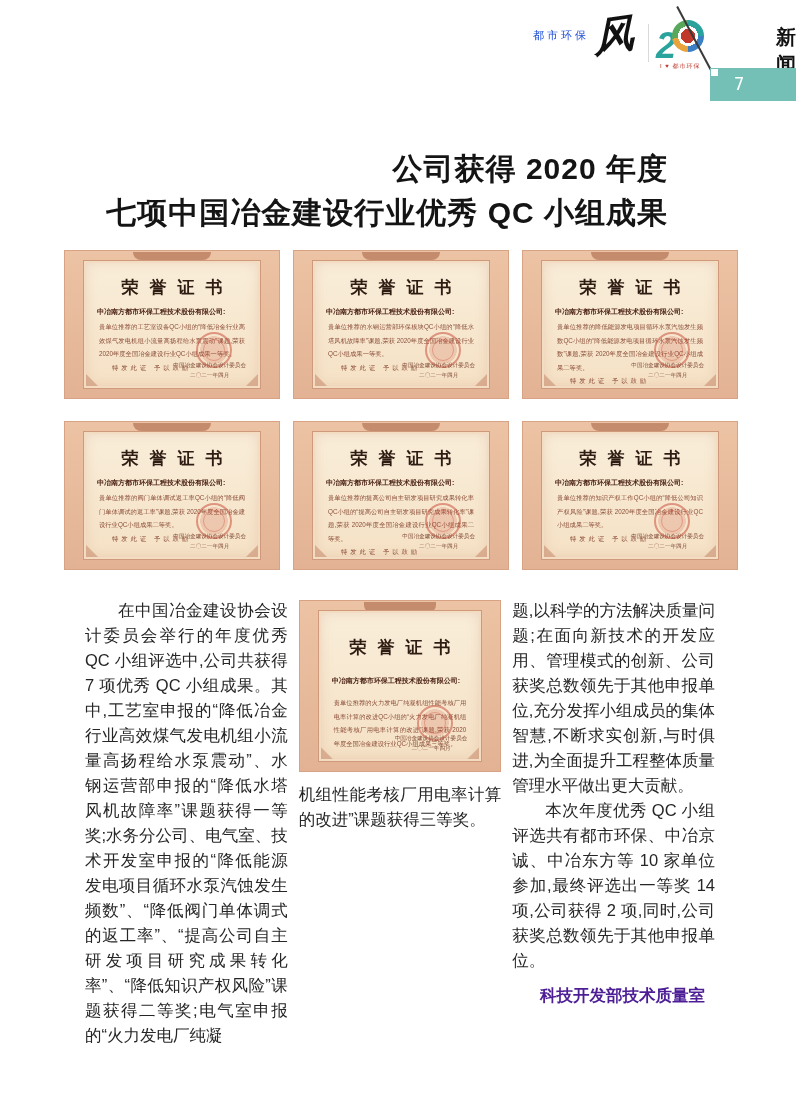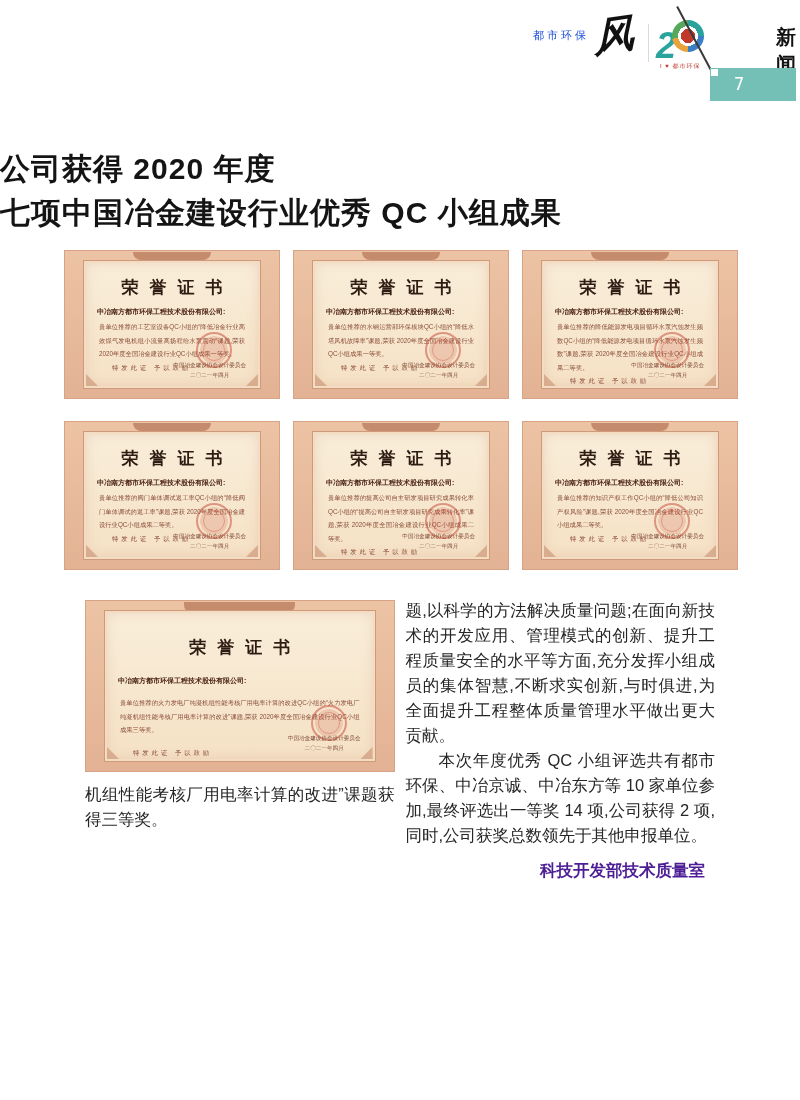--- a/index.html
+++ b/index.html
@@ -30,21 +30,21 @@
   .diagonal-line { position:absolute; left:678px; top:6px; width:73px; height:0;
     border-top:2px solid #3a3a3a; transform-origin:left top; transform:rotate(62deg); }
   .page-tab { position:absolute; left:710px; top:68px; width:86px; height:33px; }
   .page-tab .notch { position:absolute; left:1px; top:1px; width:7px; height:7px;
     background:#ffffff; z-index:2; }
   .page-num { position:absolute; left:0; top:0; width:100%; height:100%;
     color:#ffffff; font-size:17px; font-weight:300; line-height:33px;
     padding-left:24px; font-family:"DejaVu Sans Mono", monospace; }
 
   
-  .title-block { position:absolute; top:147px; left:0; width:668px; text-align:left;
+  .title-block { position:absolute; top:147px; left:0; width:668px; text-align:right;
     color:#141414; font-weight:bold; letter-spacing:1px; }
   .title-line { font-size:30px; line-height:44px; }
 
   
   .certs-grid { position:absolute; top:250px; left:64px; width:676px; }
   .cert-row { display:flex; gap:13px; }
   .cert-row + .cert-row { margin-top:22px; }
   .cert { width:216px; height:149px; background:linear-gradient(#ecc3a4,#e3b294);
     border:1px solid #d8a384; padding:9px 18px; position:relative; flex:0 0 auto; }
   .cert::before { content:""; position:absolute; top:1px; left:32%; width:36%;
@@ -197,37 +197,40 @@
           <div>中国冶金建设协会设计委员会</div>
           <div>二〇二一年四月</div>
         </div>
       </div>
     </div>
   </div>
 </div>
 
 <div class="article">
 
+  <div class="col">
+    <p class="indent">在中国冶金建设协会设计委员会举行的年度优秀 QC 小组评选中,公司共获得 7 项优秀 QC 小组成果。其中,工艺室申报的“降低冶金行业高效煤气发电机组小流量高扬程给水泵震动”、水钢运营部申报的“降低水塔风机故障率”课题获得一等奖;水务分公司、电气室、技术开发室申报的“降低能源发电项目循环水泵汽蚀发生频数”、“降低阀门单体调式的返工率”、“提高公司自主研发项目研究成果转化率”、“降低知识产权风险”课题获得二等奖;电气室申报的“火力发电厂纯凝</p>
+  </div>
 
   <div class="col">
     <div class="cert inline-cert">
       <div class="cert-inner">
         <div class="cert-title">荣誉证书</div>
         <div class="cert-company">中冶南方都市环保工程技术股份有限公司:</div>
         <div class="cert-body">贵单位推荐的火力发电厂纯凝机组性能考核厂用电率计算的改进QC小组的“火力发电厂纯凝机组性能考核厂用电率计算的改进”课题,荣获 2020年度全国冶金建设行业QC小组成果三等奖。</div>
         <div class="cert-note">特发此证 予以鼓励</div>
         <div class="cert-seal"></div>
         <div class="cert-issuer">
           <div>中国冶金建设协会设计委员会</div>
           <div>二〇二一年四月</div>
         </div>
       </div>
     </div>
     <p>机组性能考核厂用电率计算的改进”课题获得三等奖。</p>
   </div>
 
   <div class="col">
-    <p>题,以科学的方法解决质量问题;在面向新技术的开发应用、管理模式的创新、提升工程质量安全的水平等方面,充分发挥小组成员的集体智慧,不断求实创新,与时俱进,为全面提升工程整体质量管理水平做出更大贡献。</p>
+    <p>题,以科学的方法解决质量问题;在面向新技术的开发应用、管理模式的创新、公司获奖总数领先于其他申报单位,充分发挥小组成员的集体智慧,不断求实创新,与时俱进,为全面提升工程整体质量管理水平做出更大贡献。</p>
     <p class="indent">本次年度优秀 QC 小组评选共有都市环保、中冶京诚、中冶东方等 10 家单位参加,最终评选出一等奖 14 项,公司获得 2 项,同时,公司获奖总数领先于其他申报单位。</p>
     <div class="byline">科技开发部技术质量室</div>
   </div>
 
 </div>
 
 </body></html>

